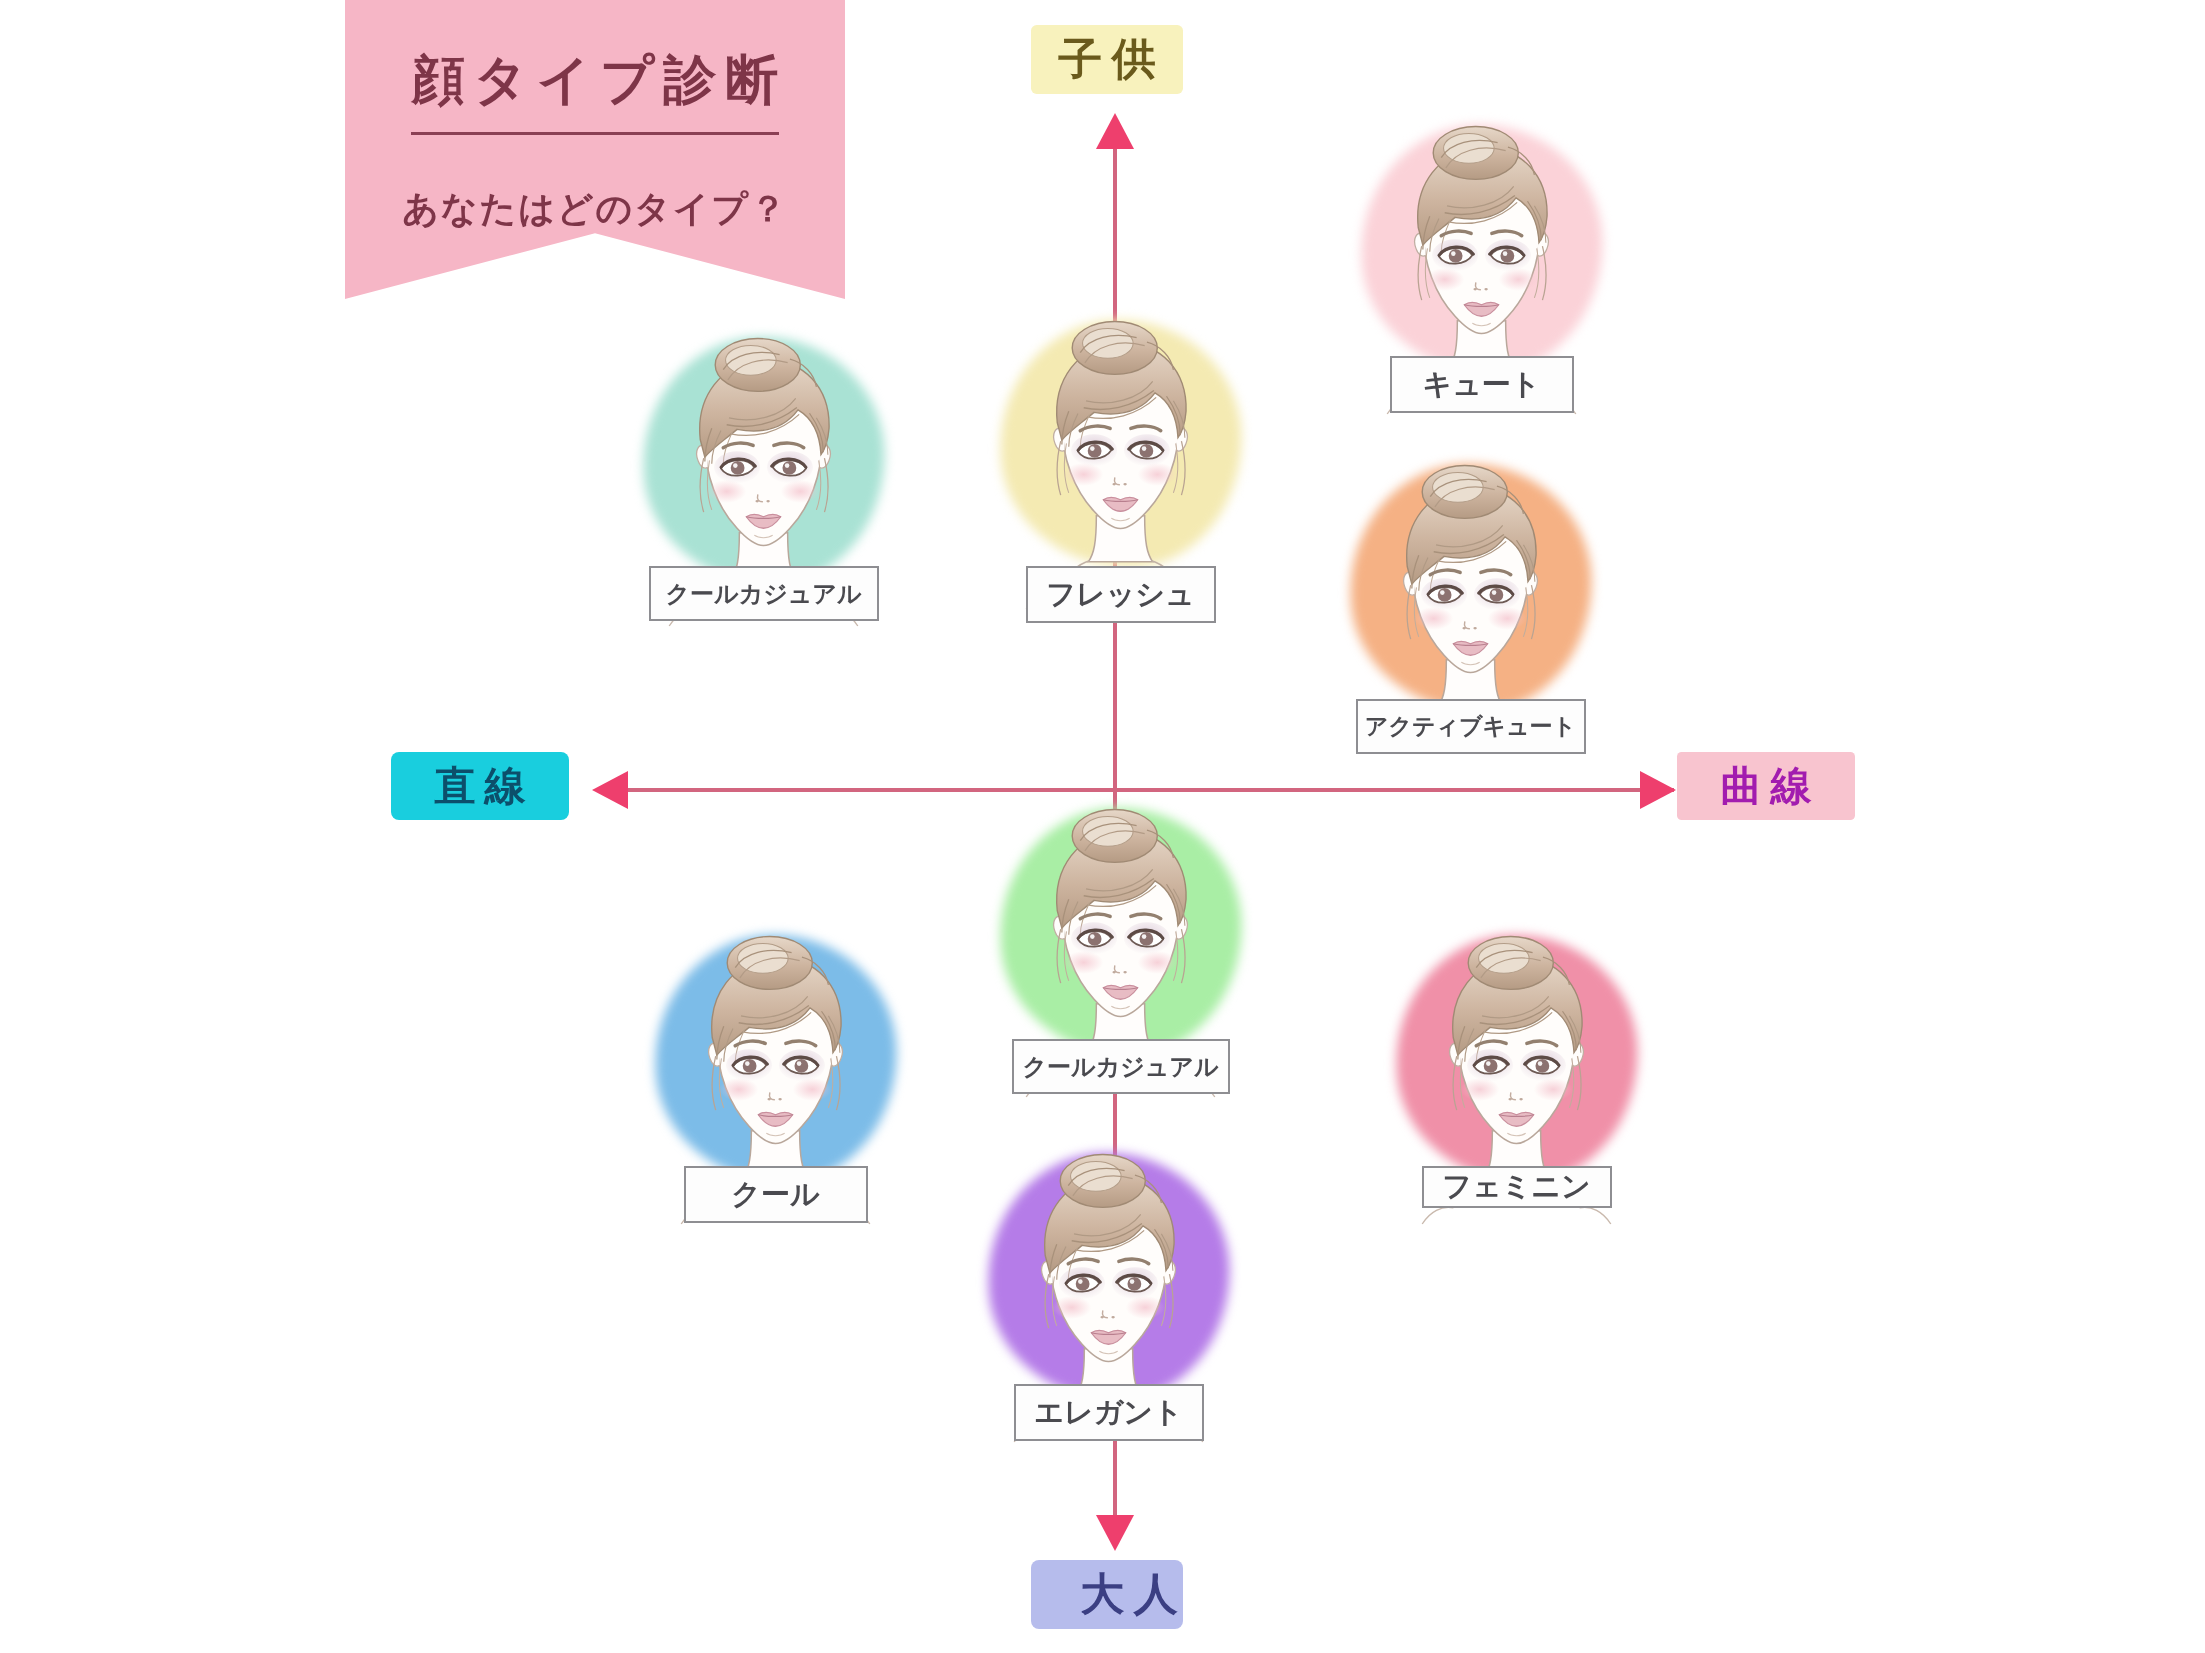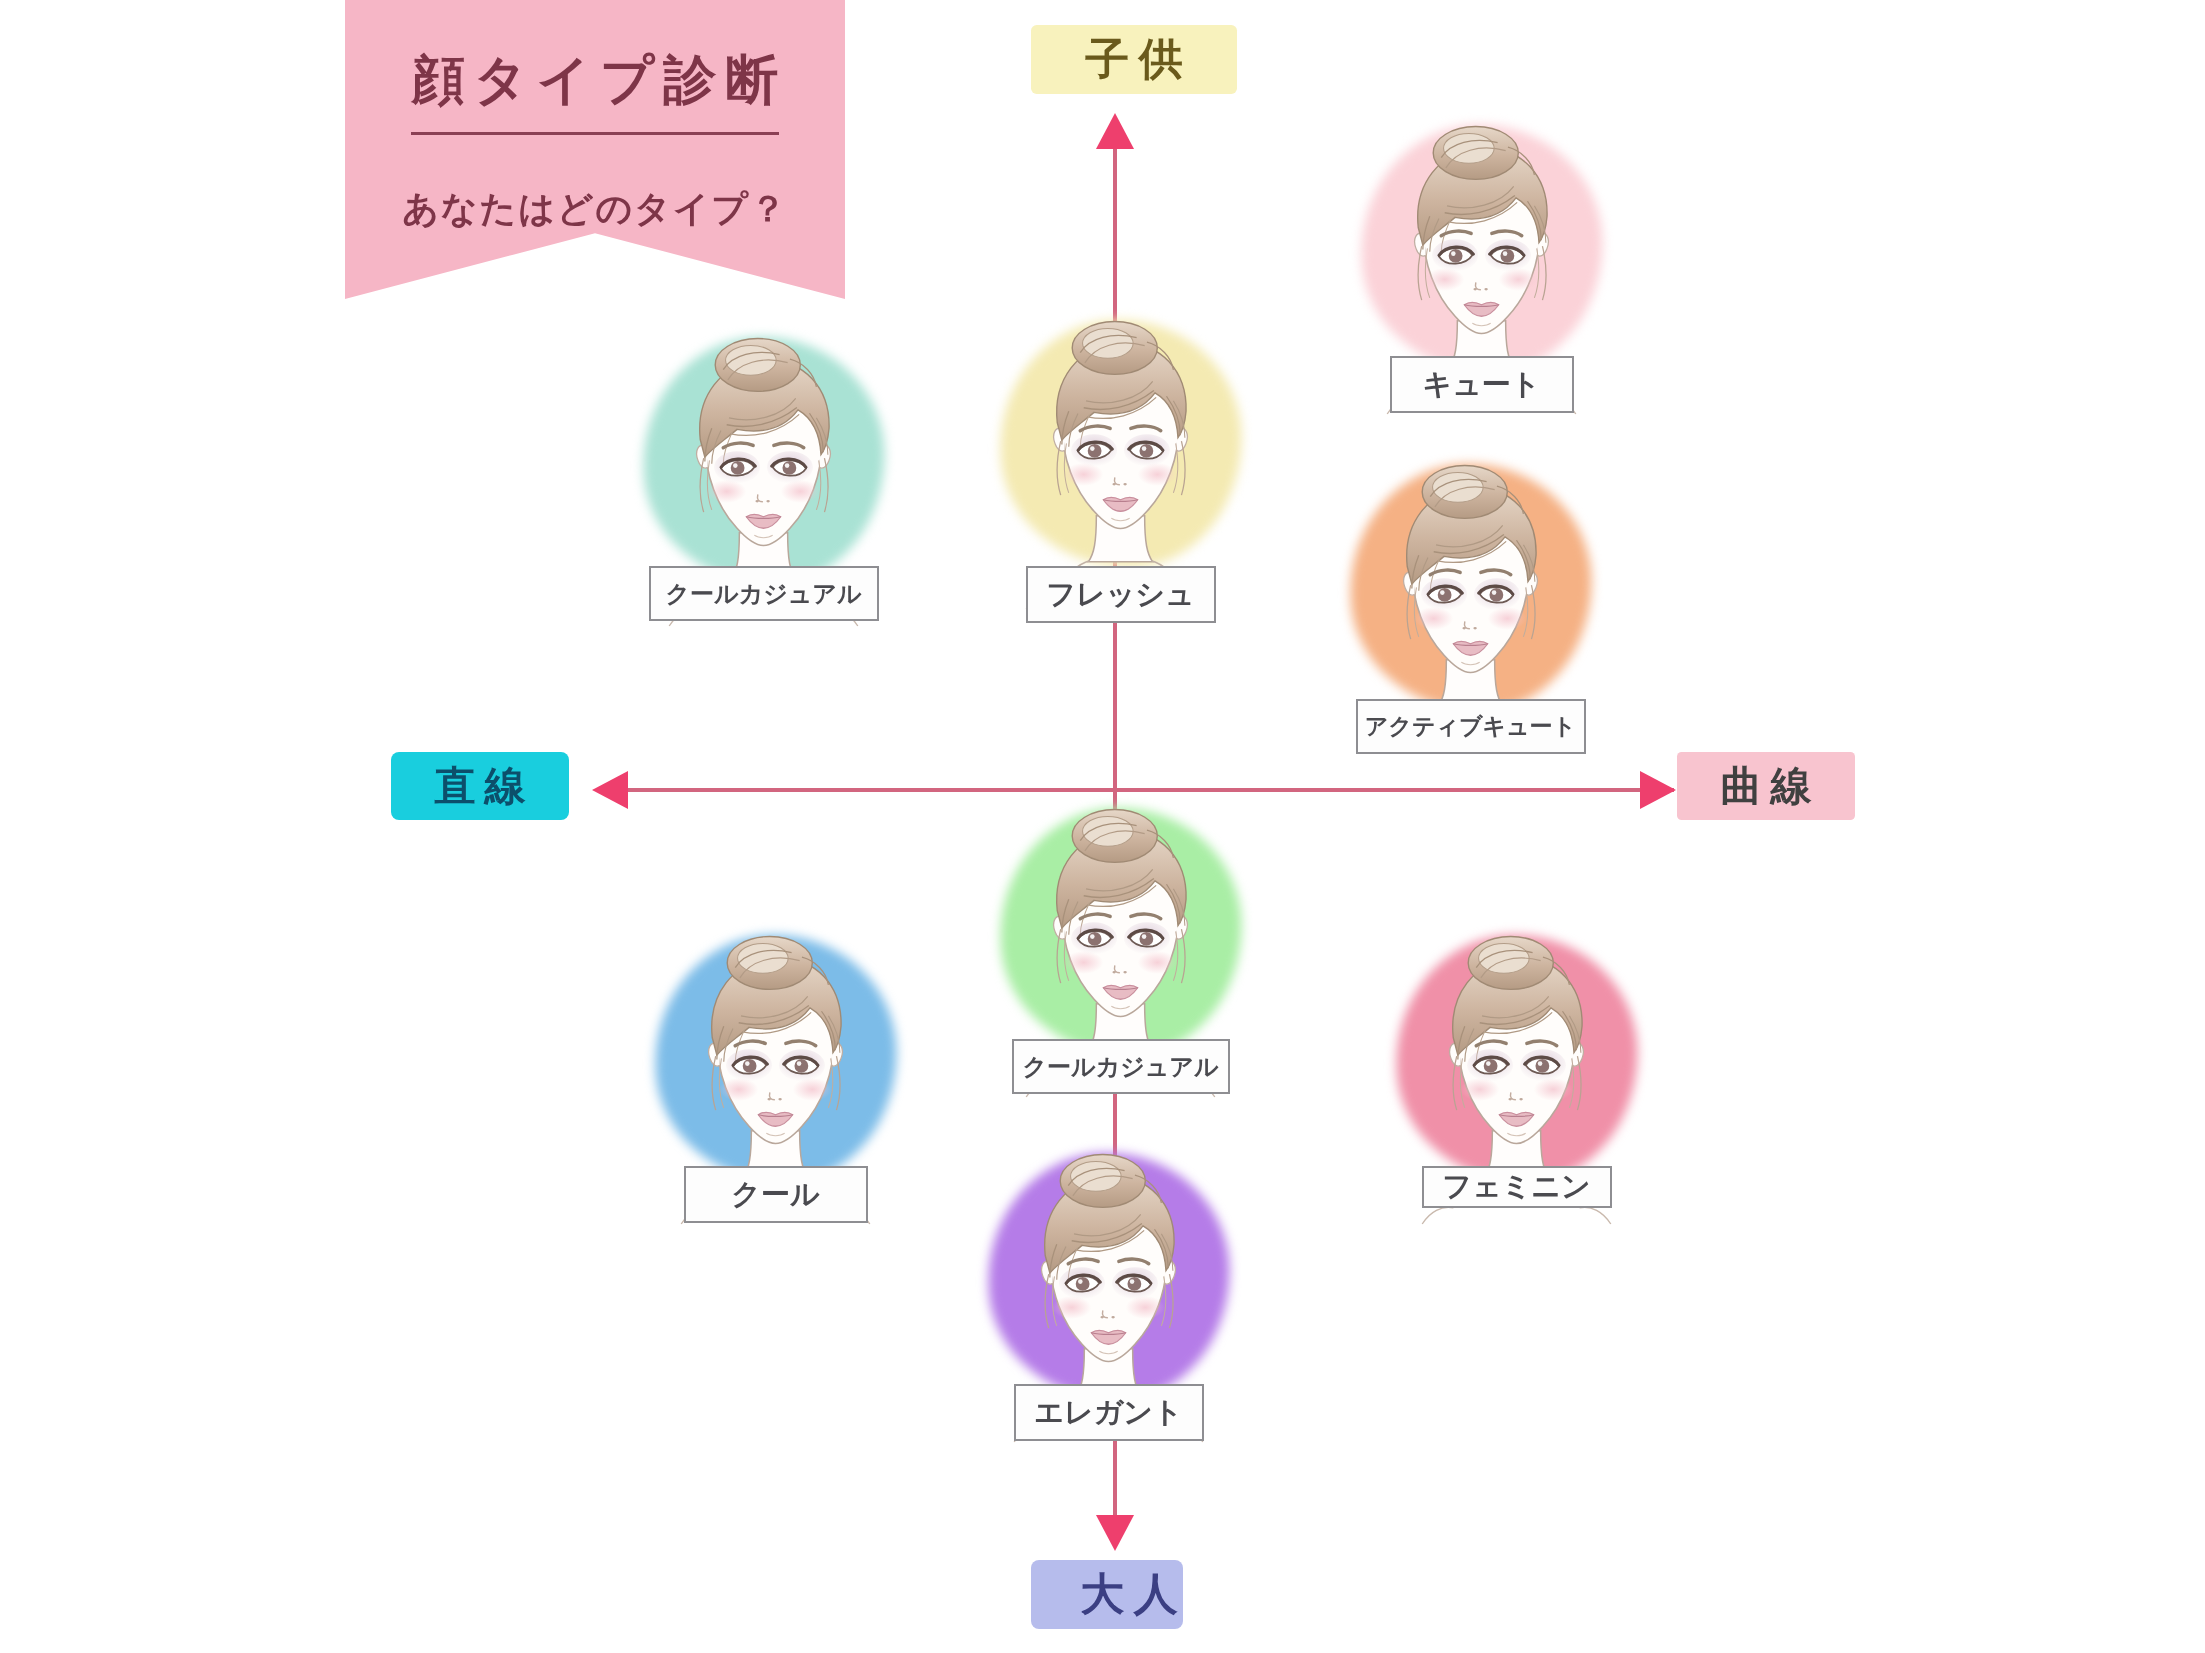--- a/index.html
+++ b/index.html
@@ -38,21 +38,21 @@
   }
 
   
   .axis-badge{
     position:absolute;border-radius:8px;
     display:flex;align-items:center;justify-content:center;
     letter-spacing:.22em;text-indent:.22em;
     font-weight:700;box-sizing:border-box;white-space:nowrap;
   }
   #badge-top{
-    left:1031px;top:25px;width:206px;height:69px;
+    left:1031px;top:25px;width:152px;height:69px;
     background:#f8f2bd;color:#6a5a1c;font-size:44px;border-radius:5.7px;
   }
   #badge-bottom{
     left:1031px;top:1560px;width:152px;height:69px;
     background:#b6bcec;color:#3b3f83;font-size:44px;padding-left:44px;
   }
   #badge-left{
     left:391px;top:752px;width:178px;height:68px;
     background:#19cede;color:#0c4f6b;font-size:41px;
   }
@@ -113,21 +113,21 @@
   <div class="axis-line" id="axis-v" style="background: rgb(210, 101, 127);"></div>
   <div class="axis-line" id="axis-h" style="background: rgb(210, 101, 127);"></div>
   <div class="arrow" id="arrow-up" style="border-bottom-color: rgb(238, 63, 109);"></div>
   <div class="arrow" id="arrow-down" style="border-top-color: rgb(238, 63, 109);"></div>
   <div class="arrow" id="arrow-left" style="border-right-color: rgb(238, 63, 109);"></div>
   <div class="arrow" id="arrow-right" style="border-left-color: rgb(238, 63, 109);"></div>
 
   <div class="axis-badge" id="badge-top" style="background: rgb(248, 242, 189); color: rgb(106, 90, 28);">子供</div>
   <div class="axis-badge" id="badge-bottom" style="background: rgb(182, 188, 236); color: rgb(59, 63, 131);">大人</div>
   <div class="axis-badge" id="badge-left" style="background: rgb(25, 206, 222); color: rgb(12, 79, 107);">直線</div>
-  <div class="axis-badge" id="badge-right" style="background: rgb(248, 196, 207); color: #404040;">曲線</div>
+  <div class="axis-badge" id="badge-right" style="background: rgb(248, 196, 207); color: #a21caf;">曲線</div>
 
   <div id="title-banner">
     <div id="title-main">顔タイプ診断</div>
     <div id="title-rule"></div>
     <div id="title-sub">あなたはどのタイプ？</div>
   </div>
 
   <div class="node" id="node-coolcasual">
       <div class="blob" style="background: rgb(169, 226, 212);"></div>
 <svg class="portrait" viewBox="0 0 520 640">

